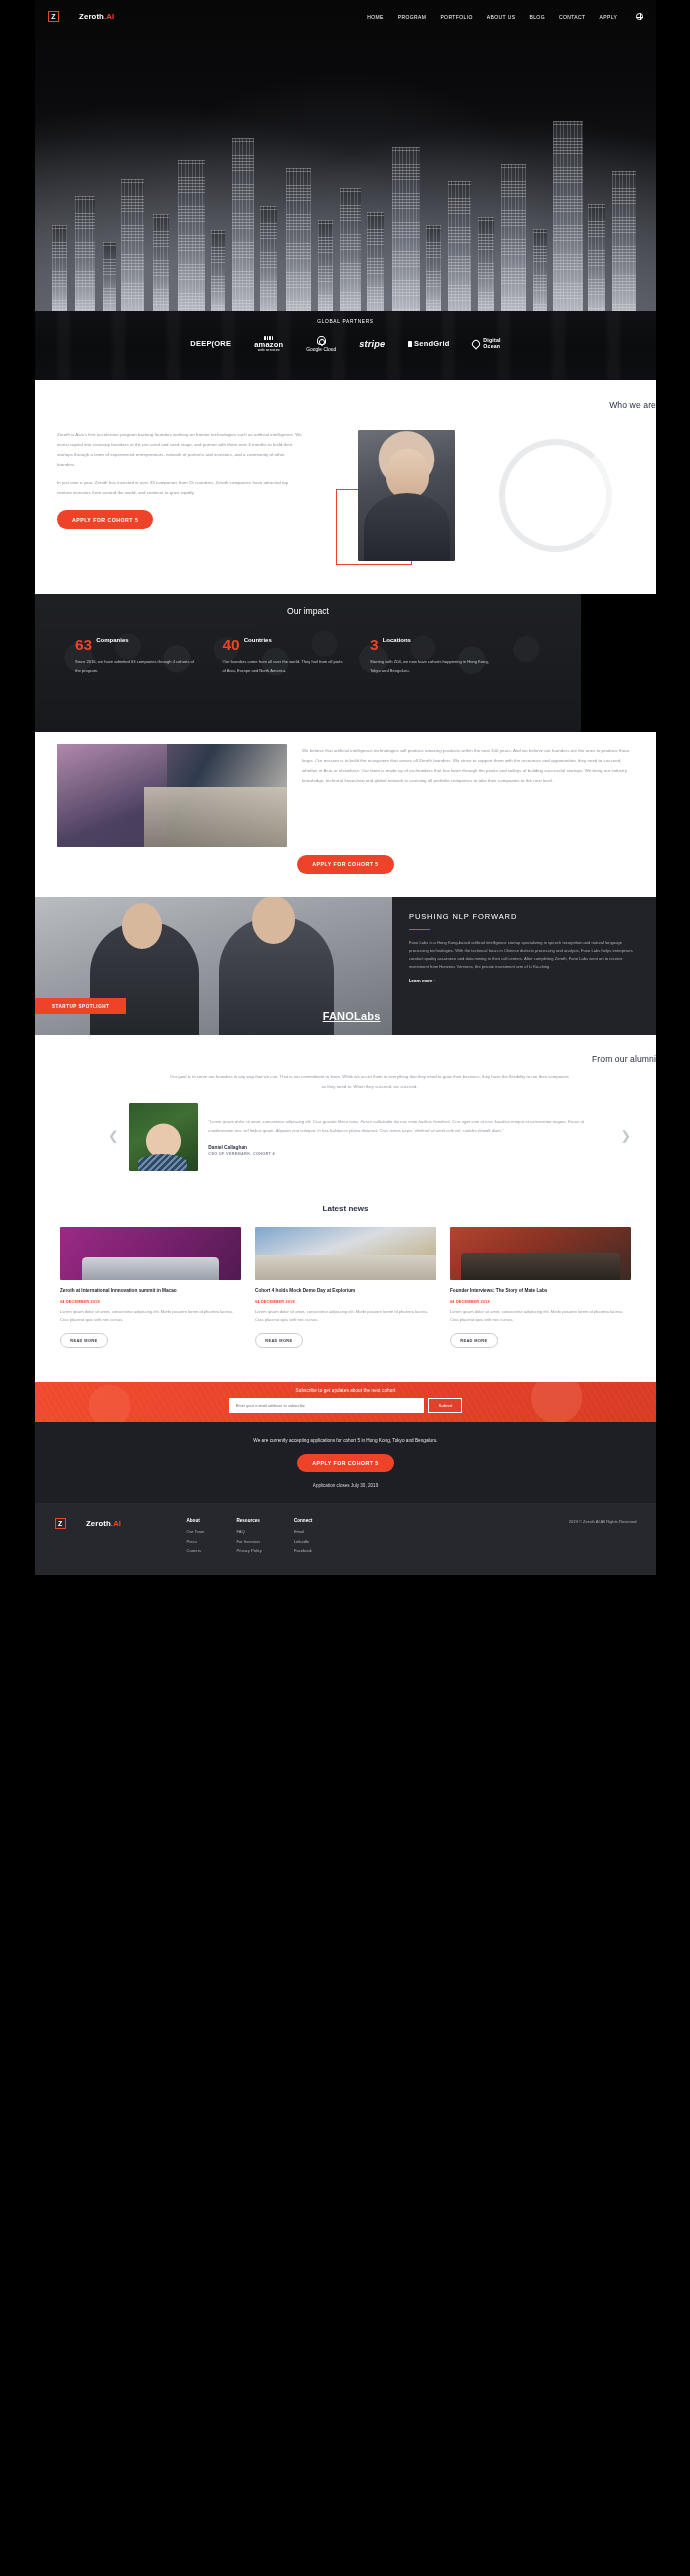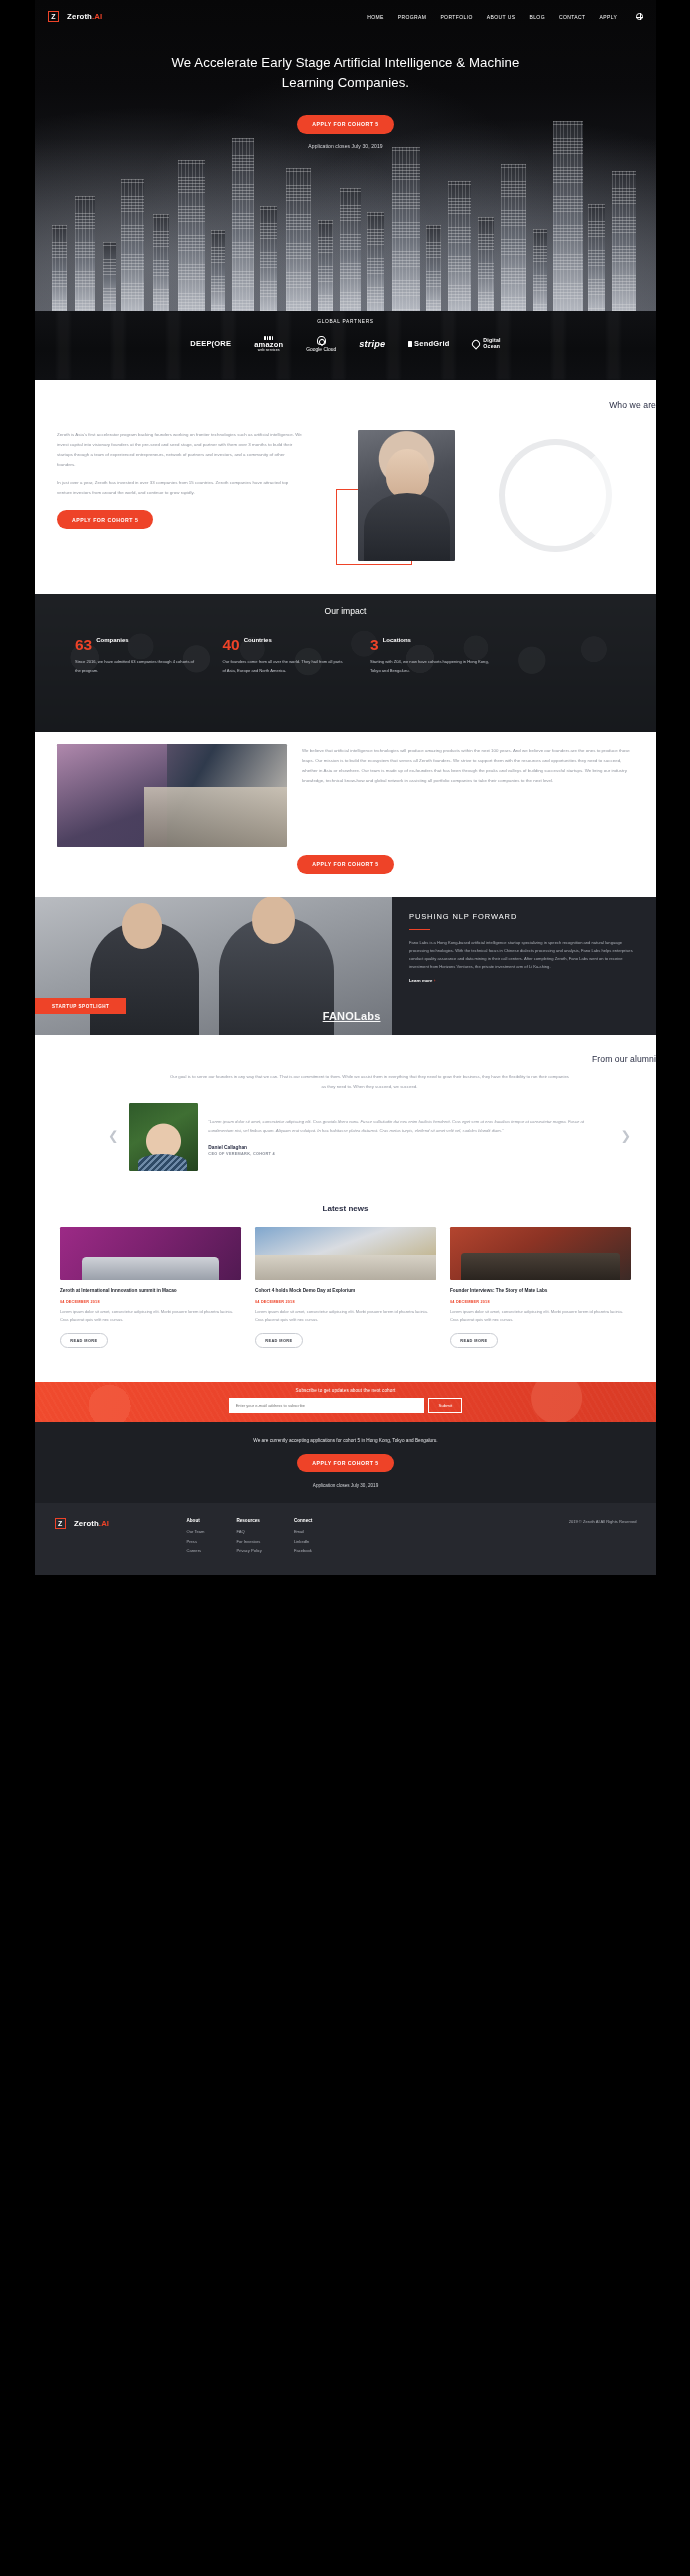--- a/index.html
+++ b/index.html
@@ -24,21 +24,21 @@
     background:linear-gradient(to top, rgba(190,195,205,.25), rgba(0,0,0,0));}
   .bld{position:absolute;bottom:0;background:linear-gradient(to top,#c8ccd4 0%,#6e737d 45%,#2b2d33 100%);opacity:.8;}
   .bld::after{content:"";position:absolute;inset:0;
     background-image:repeating-linear-gradient(to bottom, rgba(255,255,255,.35) 0 0.6px, rgba(0,0,0,0) 0.6px 2.9px),
                      repeating-linear-gradient(to right, rgba(255,255,255,.22) 0 0.6px, rgba(0,0,0,0) 0.6px 3.5px);}
 
   .nav {
     position:absolute; top:0; left:0; right:0; height:33px;
     display:flex; align-items:center; padding:0 12.6px; z-index:9;
   }
-  .logo { display:flex; align-items:center; gap:8px; }
+  .logo { display:flex; align-items:center; gap:20px; }
   .logo-mark {
     width:11.5px;height:11.5px;border:1.2px solid #ee4328;display:flex;
     align-items:center;justify-content:center;
   }
   .logo-mark span{color:#fff;font-size:7px;font-weight:700;line-height:1;}
   .logo-text{color:#fff;font-size:7.8px;font-weight:700;letter-spacing:0.1px;}
   .logo-text i{color:#ee4328;font-style:normal;}
   .nav-links{margin-left:auto;display:flex;align-items:center;gap:14px;}
   .nav-links a{
     color:#fff;font-size:5px;letter-spacing:0.4px;text-decoration:none;
@@ -123,21 +123,21 @@
     background:linear-gradient(#e3c8b2,#c9a establishment);
     background:linear-gradient(#e6cdb6,#cfae93);border-radius:48% 48% 42% 42%;
   }
   .portrait::after{
     content:"";position:absolute;left:50%;bottom:0;width:86px;height:68px;margin-left:-43px;
     background:linear-gradient(#3c3f46,#23262c);border-radius:54% 54% 0 0;
   }
 
   
   .impact{
-    position:relative;margin:0 35px;width:621px;height:138px;overflow:hidden;
+    position:relative;margin:0 35px;width:546px;height:138px;overflow:hidden;
     background:linear-gradient(180deg,#24262b,#1b1d21);
   }
   .impact .crowd{position:absolute;inset:0;opacity:.5;
     background-image:
       radial-gradient(circle at 8% 46%, #7b7f88 0 14px, rgba(0,0,0,0) 14.4px),
       radial-gradient(circle at 17% 38%, #6e727b 0 12.6px, rgba(0,0,0,0) 13.2px),
       radial-gradient(circle at 26% 47%, #83878f 0 13.2px, rgba(0,0,0,0) 14px),
       radial-gradient(circle at 35% 40%, #72767f 0 12px, rgba(0,0,0,0) 12.6px),
       radial-gradient(circle at 44% 49%, #7d818a 0 13.2px, rgba(0,0,0,0) 14px),
       radial-gradient(circle at 53% 36%, #696d76 0 12.6px, rgba(0,0,0,0) 13.2px),
@@ -323,27 +323,20 @@
         <a href="#">PROGRAM</a>
         <a href="#">PORTFOLIO</a>
         <a href="#">ABOUT US</a>
         <a href="#">BLOG</a>
         <a href="#">CONTACT</a>
         <a href="#">APPLY</a>
         <span class="globe"></span>
       </div>
     </nav>
 
-    <div class="hero-body">
-      <h1 class="hero-h1">We Accelerate Early Stage Artificial Intelligence &amp; Machine Learning Companies.</h1>
-      <div class="hero-cta">
-        <button class="btn-primary">APPLY FOR COHORT 5</button>
-      </div>
-      <div class="hero-note">Application closes July 30, 2019</div>
-    </div>
   </section>
 
   <section class="partners">
     <div class="ripple"></div>
     <div class="partners-title">GLOBAL PARTNERS</div>
     <div class="logo-row">
       <div class="plogo">
         <span class="big">DEEP(ORE</span>
       </div>
       <div class="plogo">

